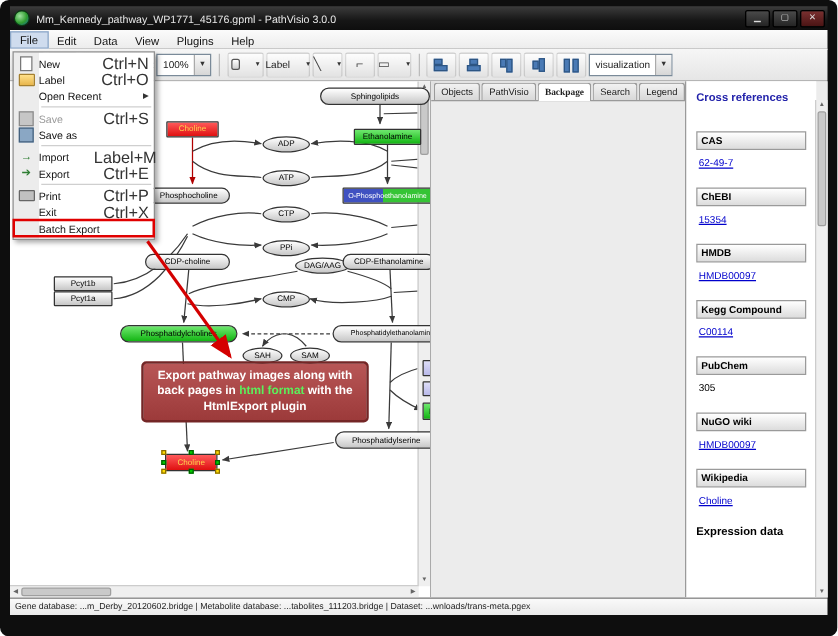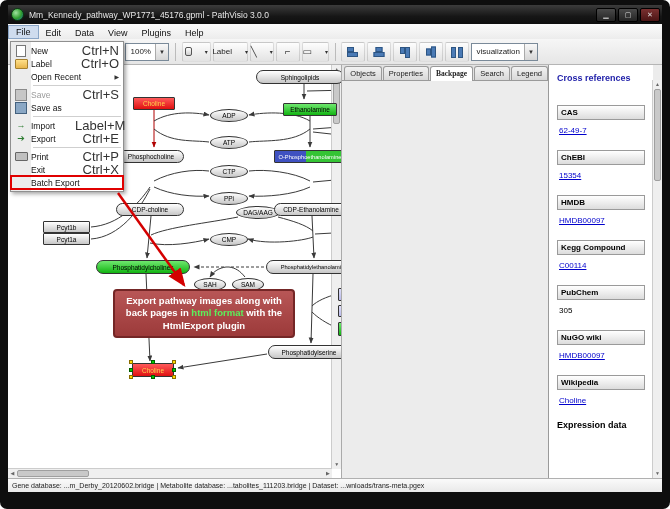--- a/index.html
+++ b/index.html
@@ -305,21 +305,21 @@
       <div class="scroll-h">
         <span class="sc-arrow" style="left:0;">◀</span>
         <div class="thumb-h"></div>
         <span class="sc-arrow" style="right:0;">▶</span>
       </div>
     </div>
 
     <div class="sidebar">
       <div class="tabs" id="sidetabs">
           <div class="tab">Objects</div>
-          <div class="tab">Properties</div>
+          <div class="tab">PathVisio</div>
           <div class="tab active">Backpage</div>
           <div class="tab">Search</div>
           <div class="tab">Legend</div>
         </div>
       <div class="sb-body">
         <div class="bp-title">Cross references</div>
         <div id="bp-sections">
             <div class="bp-header">CAS</div>
             <div class="bp-value link">62-49-7</div>
             <div class="bp-header">ChEBI</div>

